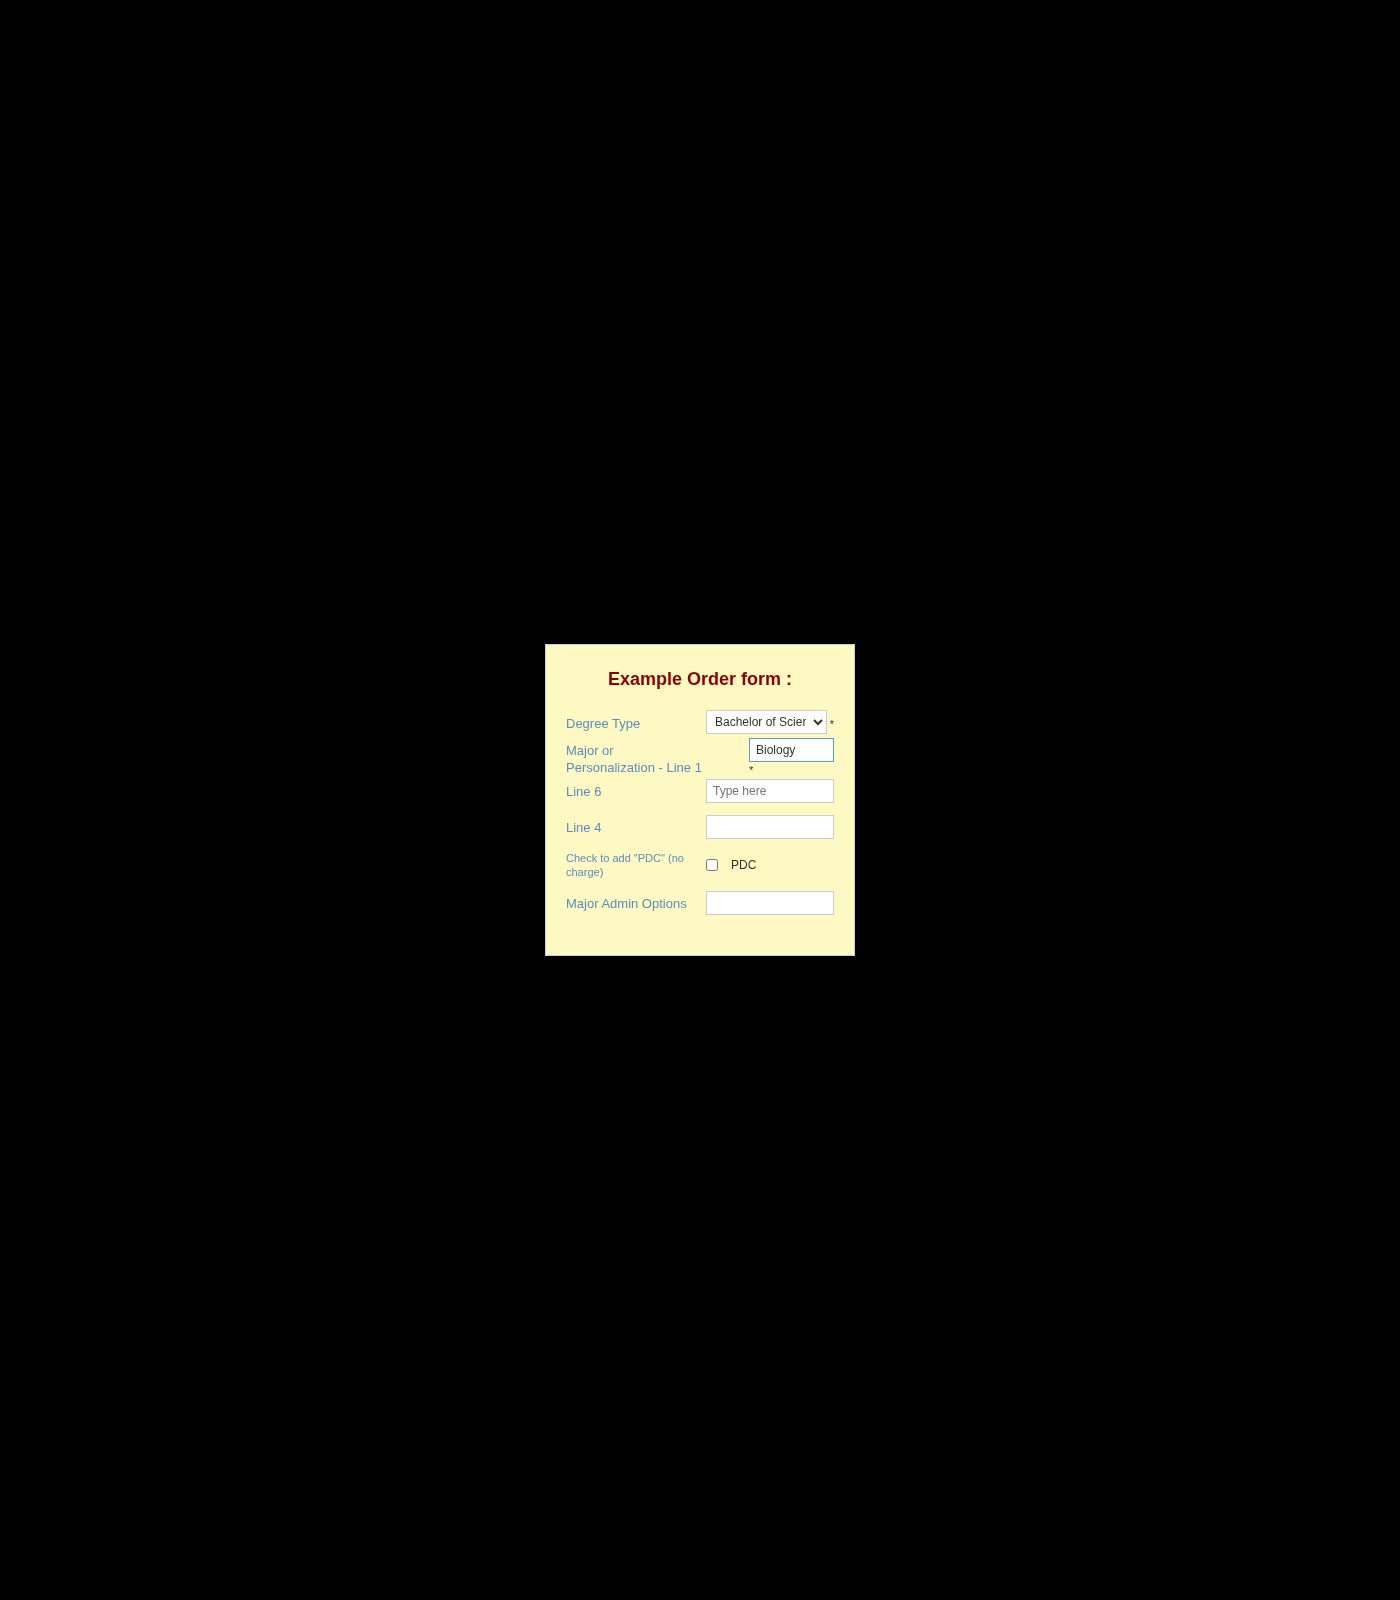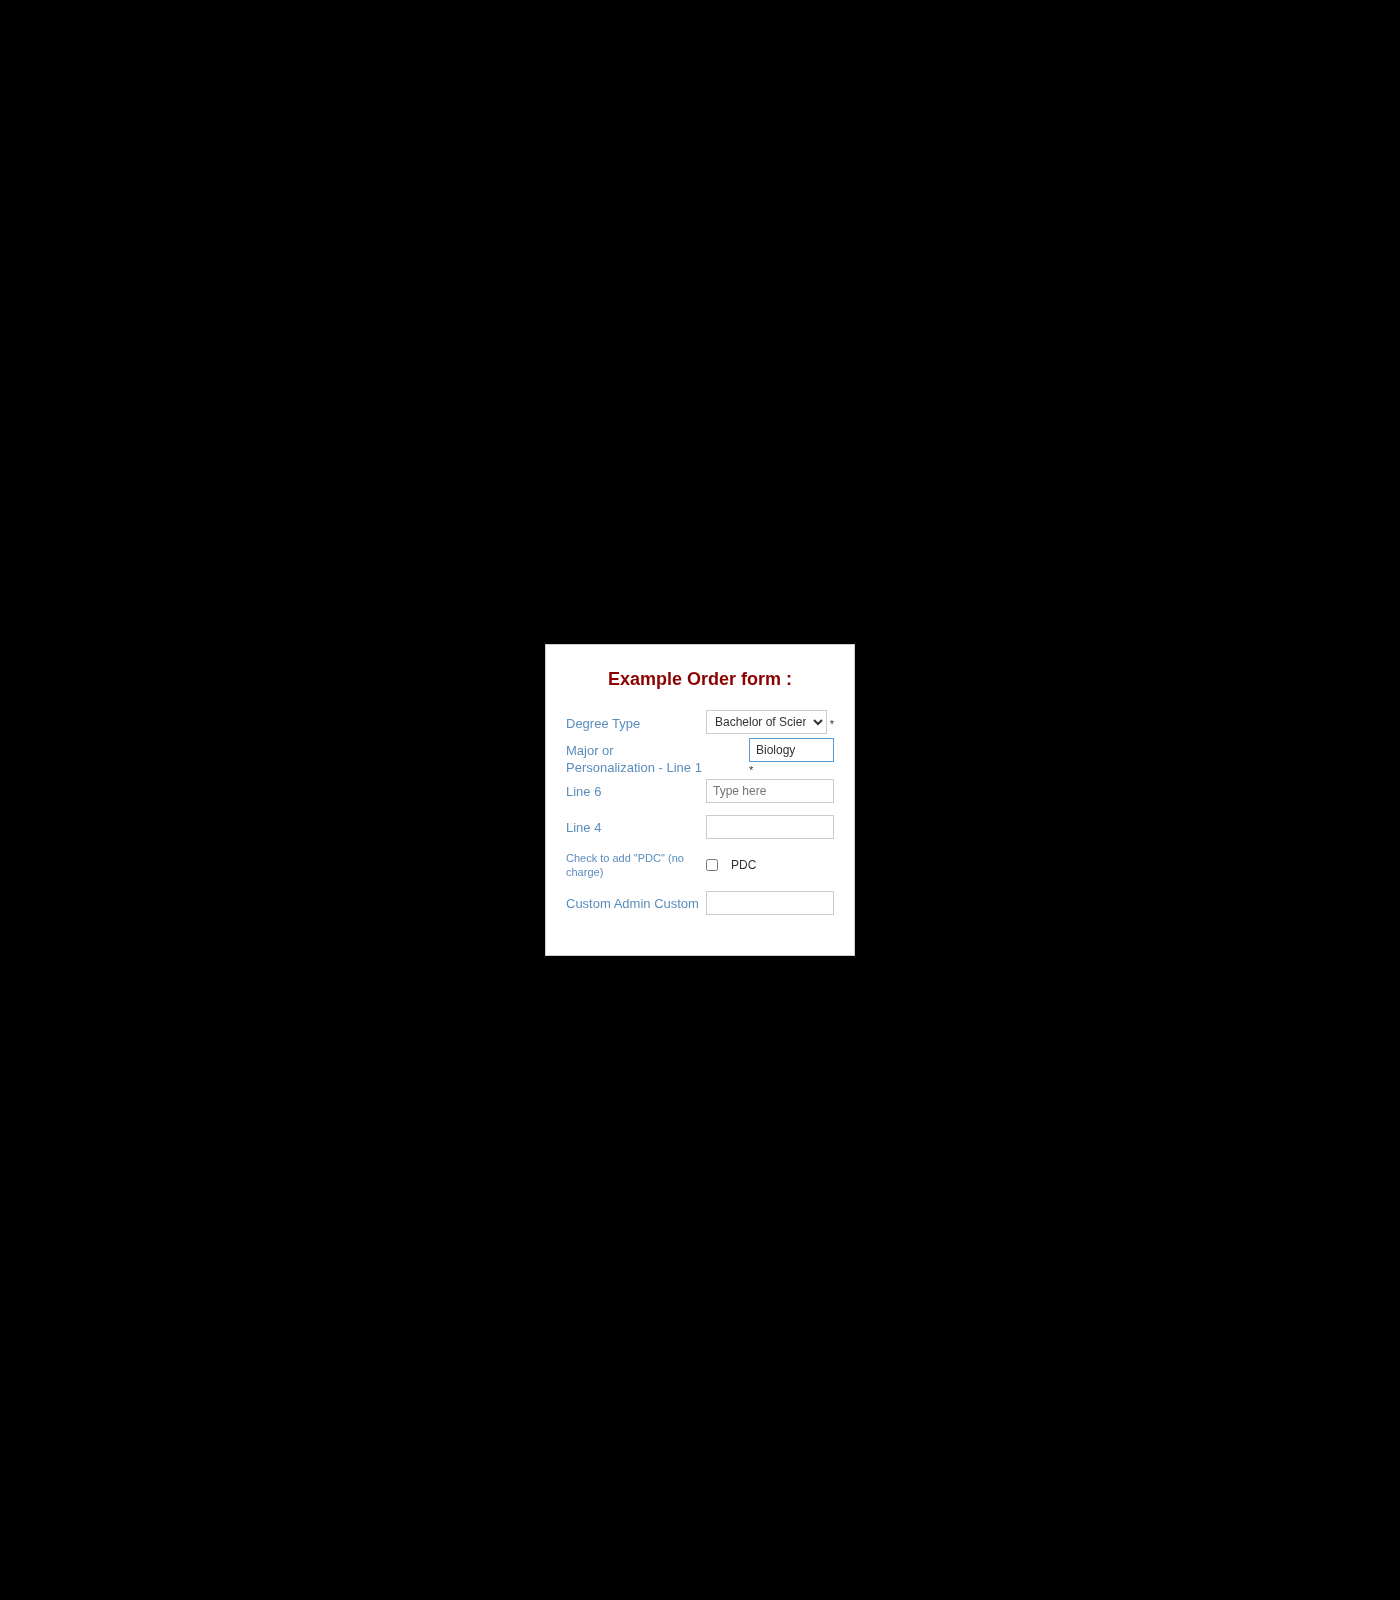--- a/index.html
+++ b/index.html
@@ -12,21 +12,21 @@
       background-color: #000000;
       width: 1400px;
       height: 1600px;
       display: flex;
       align-items: center;
       justify-content: center;
       font-family: Arial, sans-serif;
     }
 
     .form-container {
-      background: #ffffff;
+      background: #fef9c3;
       border: 1px solid #cccccc;
       width: 310px;
       padding: 24px 20px 28px 20px;
     }
 
     .form-title {
       text-align: center;
       color: #8b0000;
       font-size: 18px;
       font-weight: bold;
@@ -177,18 +177,18 @@
 
   <div class="checkbox-row">
     <div class="checkbox-label">Check to add "PDC" (no charge)</div>
     <div class="checkbox-field">
       <input type="checkbox" id="pdc-check" style="">
       <label for="pdc-check">PDC</label>
     </div>
   </div>
 
   <div class="form-row">
-    <div class="form-label">Custom Admin Custom</div>
+    <div class="form-label">Major Admin Options</div>
     <div class="form-field">
       <input type="text" class="form-input" value="" style="">
     </div>
   </div>
 </div>
 
 </body></html>

